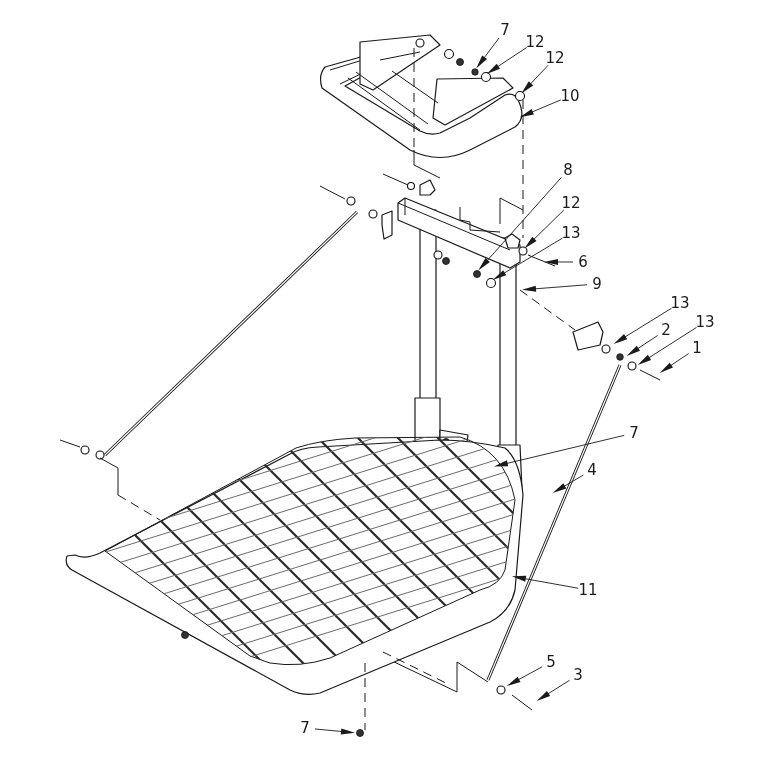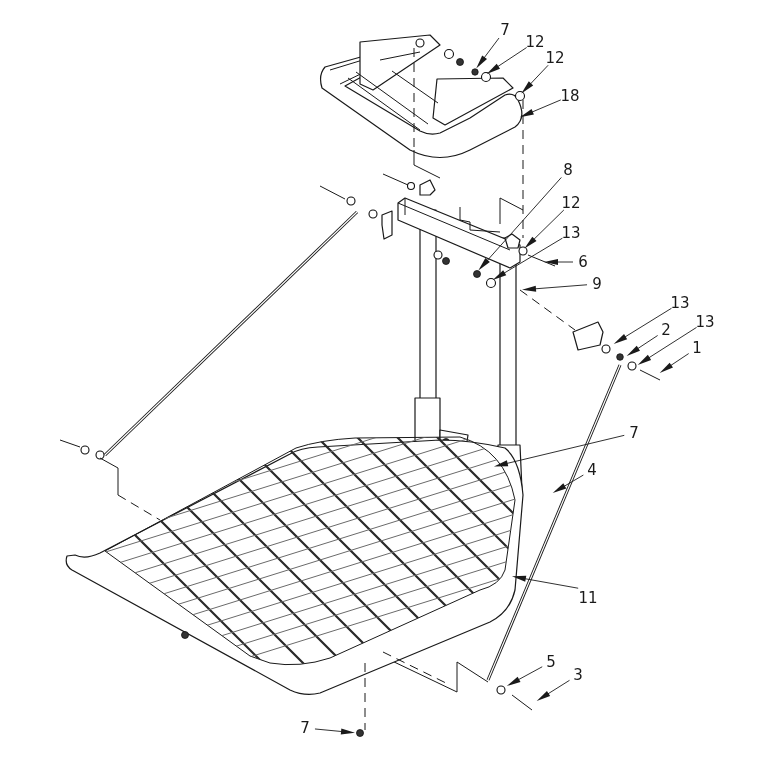--- a/index.html
+++ b/index.html
@@ -164,29 +164,29 @@
       <polygon points="536.6937799777062,700.9364637349287 546.9549354240422,690.9510399128704 550.1455442192561,696.0323798459889" class="arrow"></polygon>
       <line x1="314.9540902910028" y1="728.9571240664426" x2="347.0459097089972" y2="732.0428759335574" class="leader"></line>
       <polygon points="355.00918194179945,732.8085751867114 340.78631831446273,734.4548285809926 341.3605927543283,728.482374406391" class="arrow"></polygon>
     </g>
 </svg>
 
 <div id="labels">
     <div class="callout-label" style="left: 505px; top: 30px;">7</div>
     <div class="callout-label" style="left: 535px; top: 42px;">12</div>
     <div class="callout-label" style="left: 555px; top: 58px;">12</div>
-    <div class="callout-label" style="left: 570px; top: 96px;">18</div>
+    <div class="callout-label" style="left: 570px; top: 96px;">10</div>
     <div class="callout-label" style="left: 568px; top: 170px;">8</div>
     <div class="callout-label" style="left: 571px; top: 203px;">12</div>
     <div class="callout-label" style="left: 571px; top: 233px;">13</div>
     <div class="callout-label" style="left: 583px; top: 262px;">6</div>
     <div class="callout-label" style="left: 597px; top: 284px;">9</div>
     <div class="callout-label" style="left: 680px; top: 303px;">13</div>
     <div class="callout-label" style="left: 666px; top: 330px;">2</div>
     <div class="callout-label" style="left: 705px; top: 322px;">13</div>
     <div class="callout-label" style="left: 697px; top: 348px;">1</div>
     <div class="callout-label" style="left: 634px; top: 433px;">7</div>
     <div class="callout-label" style="left: 592px; top: 470px;">4</div>
-    <div class="callout-label" style="left: 588px; top: 590px; margin-top: 8px;">11</div>
+    <div class="callout-label" style="left: 588px; top: 590px;">11</div>
     <div class="callout-label" style="left: 551px; top: 662px;">5</div>
     <div class="callout-label" style="left: 578px; top: 675px;">3</div>
     <div class="callout-label" style="left: 305px; top: 728px;">7</div>
   </div>
 
 </body></html>

